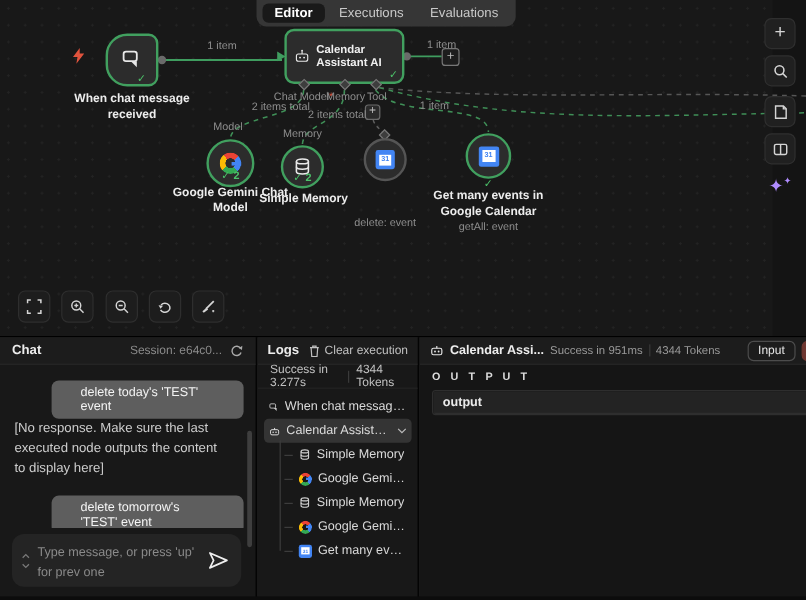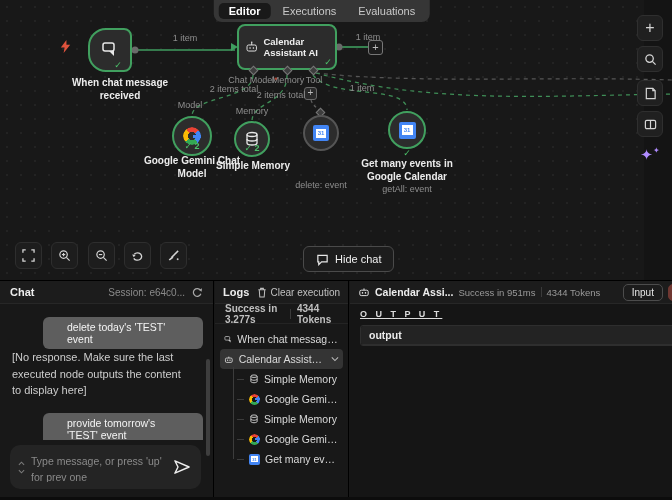--- a/index.html
+++ b/index.html
@@ -71,41 +71,41 @@
   .chat-input{position:absolute;left:10px;right:12px;bottom:9px;height:44px;background:#242424;border-radius:10px;
     display:flex;align-items:center;padding:0 10px 0 8px;}
   .updown{display:flex;flex-direction:column;gap:3px;color:#7a7a7a;margin-right:4px;}
   .chat-input textarea{flex:1;background:transparent;border:none;outline:none;resize:none;color:#ddd;
     font-size:10.5px;font-family:inherit;height:30px;line-height:1.5;padding-top:2px;}
   .chat-input textarea::placeholder{color:#8a8a8a;}
 
   #logs-panel{left:215px;width:134px;border-right:1px solid #000;background:#181818;}
   .clear-exec{margin-left:auto;display:flex;align-items:center;gap:4px;font-size:10px;color:#c0c0c0;cursor:pointer;}
   .lsummary{height:20px;display:flex;align-items:center;gap:6px;padding:0 10px;font-size:10px;color:#c0c0c0;
-    border-bottom:1px solid #242424;font-weight:bold;}
+    border-bottom:1px solid #242424;}
   .lsummary .sep{width:1px;height:10px;background:#3a3a3a;}
   .tree{padding:5px 5px 0 5px;}
   .trow{height:20px;display:flex;align-items:center;gap:5px;font-size:10.5px;color:#dadada;
     border-radius:4px;padding:0 4px;white-space:nowrap;overflow:hidden;cursor:pointer;}
   .trow.selected{background:#343434;}
   .trow .lbl{overflow:hidden;text-overflow:ellipsis;}
   .children{position:relative;margin-left:13px;}
   .children::before{content:"";position:absolute;left:0;top:-2px;bottom:10px;width:1px;background:#3c3c3c;}
   .trow.child::before{content:"";width:7px;height:1px;background:#3c3c3c;flex:none;}
 
   #detail-panel{left:350px;width:388px;background:#151515;}
   .dhead{height:23px;display:flex;align-items:center;gap:5px;padding:0 8px;background:#1c1c1c;border-bottom:1px solid #272727;}
   .dtitle{font-size:10.5px;font-weight:bold;color:#ededed;white-space:nowrap;}
   .dmeta{font-size:9.5px;color:#9a9a9a;white-space:nowrap;}
   .dsep{width:1px;height:10px;background:#3a3a3a;}
   .btn-io{font-size:10px;padding:2px 8px;border-radius:5px;cursor:pointer;white-space:nowrap;}
   .btn-input{color:#e6e6e6;border:1px solid #4c4c4c;background:transparent;margin-left:auto;}
   .btn-output{color:#f3d9d3;background:#6f3731;border:1px solid #6f3731;}
   .srow{height:19px;display:flex;align-items:center;justify-content:space-between;padding:0 10px;}
-  .slabel{font-size:9px;font-weight:bold;letter-spacing:3px;color:#dcdcdc;text-decoration:underline;}
+  .slabel{font-size:9px;font-weight:bold;letter-spacing:3px;color:#dcdcdc;}
   .sitems{font-size:9.5px;color:#9a9a9a;}
   .ocard{margin:2px 10px 0 10px;border:1px solid #2e2e2e;border-radius:3px;overflow:hidden;}
   .ocard-h{padding:3px 8px;background:#232323;border-bottom:1px solid #2e2e2e;color:#eaeaea;font-size:10.5px;font-weight:bold;}
   .ocard-b{padding:6px 8px 8px 8px;background:#1b1b1b;color:#c9c9c9;font-size:10.5px;line-height:1.55;}
 
   .window-strip{position:absolute;left:0;top:497px;width:672px;height:3px;background:#0c0c0c;}
   svg{display:block;}
 </style>
 </head>
 <body>
@@ -143,21 +143,21 @@
         <polygon points="9,1 3,9 7,9 6,15 13,6 9,6" fill="#e0533d"></polygon>
       </svg>
   </div>
   <div class="node-sq trigger">
     <svg width="22" height="22" viewBox="0 0 22 22">
       <rect x="4" y="4" width="11" height="8" rx="2" fill="none" stroke="#e8e8e8" stroke-width="1.5"></rect>
       <path d="M10 12 l5 5 v-5" fill="#e8e8e8"></path>
     </svg>
   </div>
   <div class="check" style="left:108px;top:60px;width:20px">✓</div>
-  <div class="nlabel" style="left:55px;top:77px;width:130px">When chat message received</div>
+  <div class="nlabel" style="left:45px;top:77px;width:130px">When chat message received</div>
   <div class="clabel" style="left:150px;top:33px;width:70px">1 item</div>
 
   <div class="node-sq agent">
     <svg width="20" height="20" viewBox="0 0 20 20">
       <rect x="3" y="7" width="14" height="9" rx="2.5" fill="none" stroke="#e8e8e8" stroke-width="1.4"></rect>
       <circle cx="7.5" cy="11.5" r="1.2" fill="#e8e8e8"></circle>
         <circle cx="12.5" cy="11.5" r="1.2" fill="#e8e8e8"></circle>
       <line x1="10" y1="7" x2="10" y2="4" stroke="#e8e8e8" stroke-width="1.4"></line>
         <circle cx="10" cy="3" r="1.2" fill="#e8e8e8"></circle>
     </svg>
@@ -268,43 +268,37 @@
   </div>
   <div class="ctl" style="left:160px">
     <svg width="13" height="13" viewBox="0 0 14 14">
         <line x1="12" y1="2" x2="5" y2="9" stroke="#d4d4d4" stroke-width="1.6"></line>
         <polygon points="5.5,8 7,9.5 3,12.5 1.8,11.2" fill="#d4d4d4"></polygon>
         <line x1="10.5" y1="11" x2="12.5" y2="11" stroke="#d4d4d4" stroke-width="1"></line>
         <line x1="11.5" y1="10" x2="11.5" y2="12" stroke="#d4d4d4" stroke-width="1"></line>
       </svg>
   </div>
 
-  <div class="hide-chat">
-    <svg width="13" height="13" viewBox="0 0 14 14">
-        <path d="M2 2.5 h10 v7 h-6 l-3 3 v-3 h-1 z" fill="none" stroke="#e8e8e8" stroke-width="1.3"></path>
-      </svg>
-    <span>Hide chat</span>
-  </div>
 </div>
 
 <div id="bottom">
 
   <div class="panel" id="chat-panel">
     <div class="phead">
       <span class="ptitle">Chat</span>
       <span class="session">Session: e64c0...</span>
       <svg width="12" height="12" viewBox="0 0 14 14">
           <path d="M11 5 a4.5 4.5 0 1 0 0.5 4" fill="none" stroke="#a9a9a9" stroke-width="1.4"></path>
           <polygon points="12.8,2.6 12.4,6.6 9.4,4.6" fill="#a9a9a9"></polygon>
         </svg>
     </div>
     <div class="chat-scroll">
       <div class="msg-user">delete today's 'TEST' event</div>
       <div class="msg-bot">[No response. Make sure the last executed node outputs the content to display here]</div>
-      <div class="msg-user">provide tomorrow's 'TEST' event</div>
+      <div class="msg-user">delete tomorrow's 'TEST' event</div>
 
     </div>
     <div class="chat-sb"></div>
     <div class="chat-input">
       <div class="updown">
         <svg width="7" height="5" viewBox="0 0 8 5">
             <polyline points="1,4 4,1 7,4" fill="none" stroke="#7a7a7a" stroke-width="1.2"></polyline>
           </svg>
         <svg width="7" height="5" viewBox="0 0 8 5">
             <polyline points="1,1 4,4 7,1" fill="none" stroke="#7a7a7a" stroke-width="1.2"></polyline>

